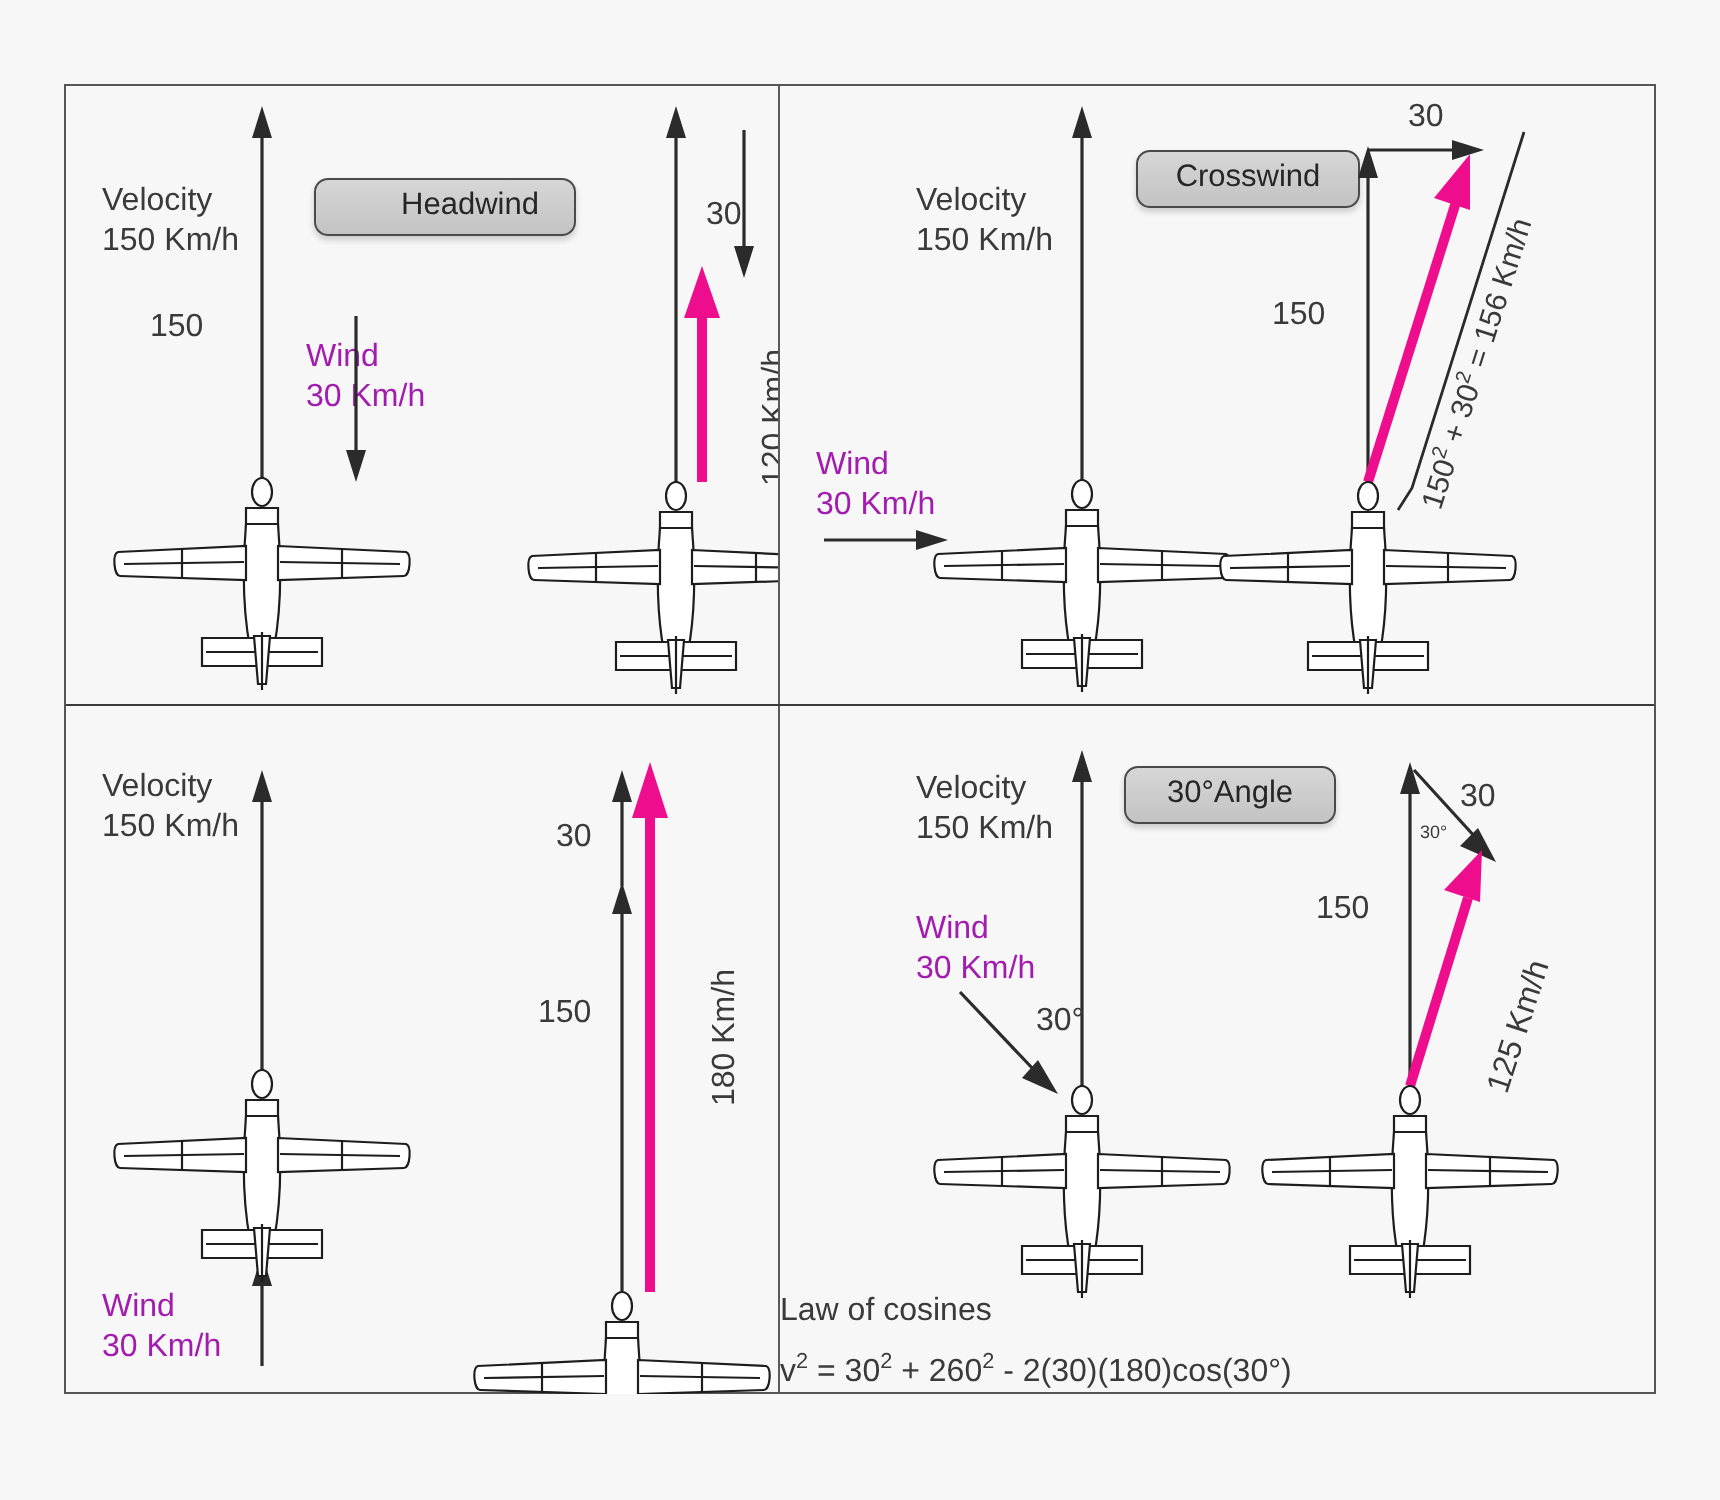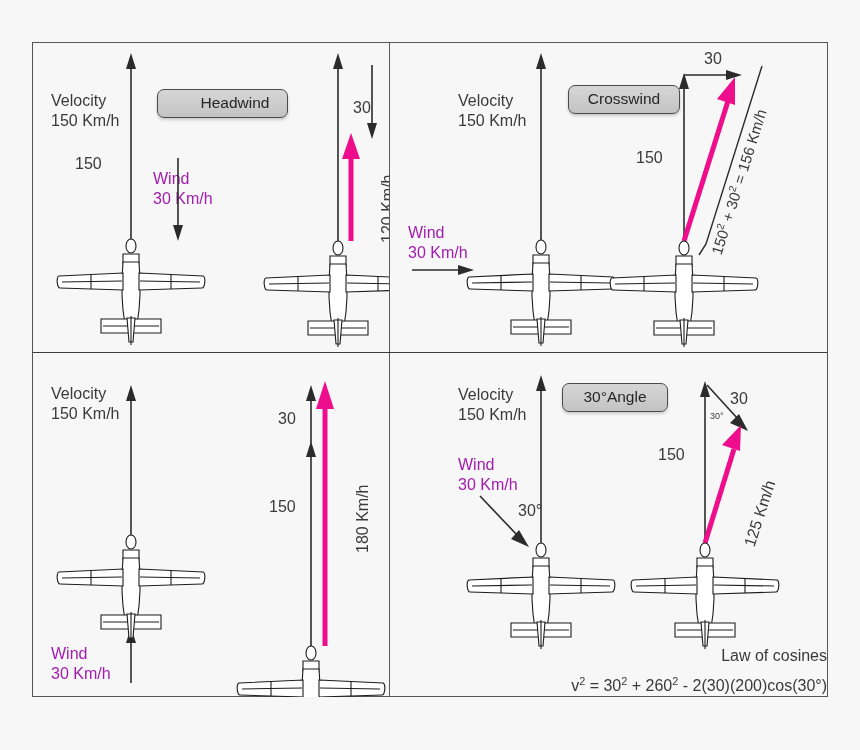--- a/index.html
+++ b/index.html
@@ -58,21 +58,21 @@
   .vecline{stroke:#2b2b2b;stroke-width:1.6;fill:none;}
   .vecline-thin{stroke:#2b2b2b;stroke-width:1.4;fill:none;}
   .pinkline{stroke:#ee0d8c;stroke-width:5;fill:none;stroke-linecap:butt;}
   .pinkfill{fill:#ee0d8c;}
   .darkfill{fill:#2b2b2b;}
   .plane path,.plane line,.plane ellipse,.plane polygon{
     stroke:#1d1d1d;stroke-width:1.1;fill:#ffffff;
     vector-effect:non-scaling-stroke;
   }
   .rot-vert{transform-origin:0 0;}
-  .footer{position:absolute;text-align:right;white-space:nowrap;color:#3a3a3a;}
+  .footer{position:absolute;text-align:left;white-space:nowrap;color:#3a3a3a;}
   sup{font-size:.68em;vertical-align:super;}
 </style>
 </head>
 <body>
 
 <div id="frame">
 
   <div class="divider-v"></div>
   <div class="divider-h"></div>
 
@@ -144,21 +144,21 @@
         <path d="M48 87 L108 87 L108 101 L48 101 Z"></path>
         <line x1="50" y1="94" x2="106" y2="94"></line>
         <path d="M74 86 L82 86 L80 110 L76 110 Z"></path>
         <line x1="78" y1="84" x2="78" y2="113"></line>
       </svg>
     </div>
   </div>
 
   <div class="quad" id="q-crosswind">
 
-    <div class="badge" style="left:178px;top:42px;width:110px;">Crosswind</div>
+    <div class="badge" style="left:178px;top:32px;width:110px;">Crosswind</div>
 
     <div class="lbl dark f16" style="left:68px;top:48px;">
       <span>Velocity</span><br>
       <span>150 Km/h</span>
     </div>
 
     <div class="lbl pink f16" style="left:18px;top:180px;">
       <span>Wind</span><br>
       <span>30 Km/h</span>
     </div>
@@ -372,17 +372,17 @@
         <path d="M48 87 L108 87 L108 101 L48 101 Z"></path>
         <line x1="50" y1="94" x2="106" y2="94"></line>
         <path d="M74 86 L82 86 L80 110 L76 110 Z"></path>
         <line x1="78" y1="84" x2="78" y2="113"></line>
       </svg>
     </div>
 
     <div class="footer f16" style="left:0;top:294px;width:437px;">Law of cosines</div>
 
     <div class="footer f16" style="left:0;top:322px;width:437px;">
-      <span>v</span><sup>2</sup><span> = 30</span><sup>2</sup><span> + 260</span><sup>2</sup><span> - 2(30)(200)cos(30°)</span>
+      <span>v</span><sup>2</sup><span> = 30</span><sup>2</sup><span> + 260</span><sup>2</sup><span> - 2(30)(180)cos(30°)</span>
     </div>
   </div>
 
 </div>
 
 </body></html>

